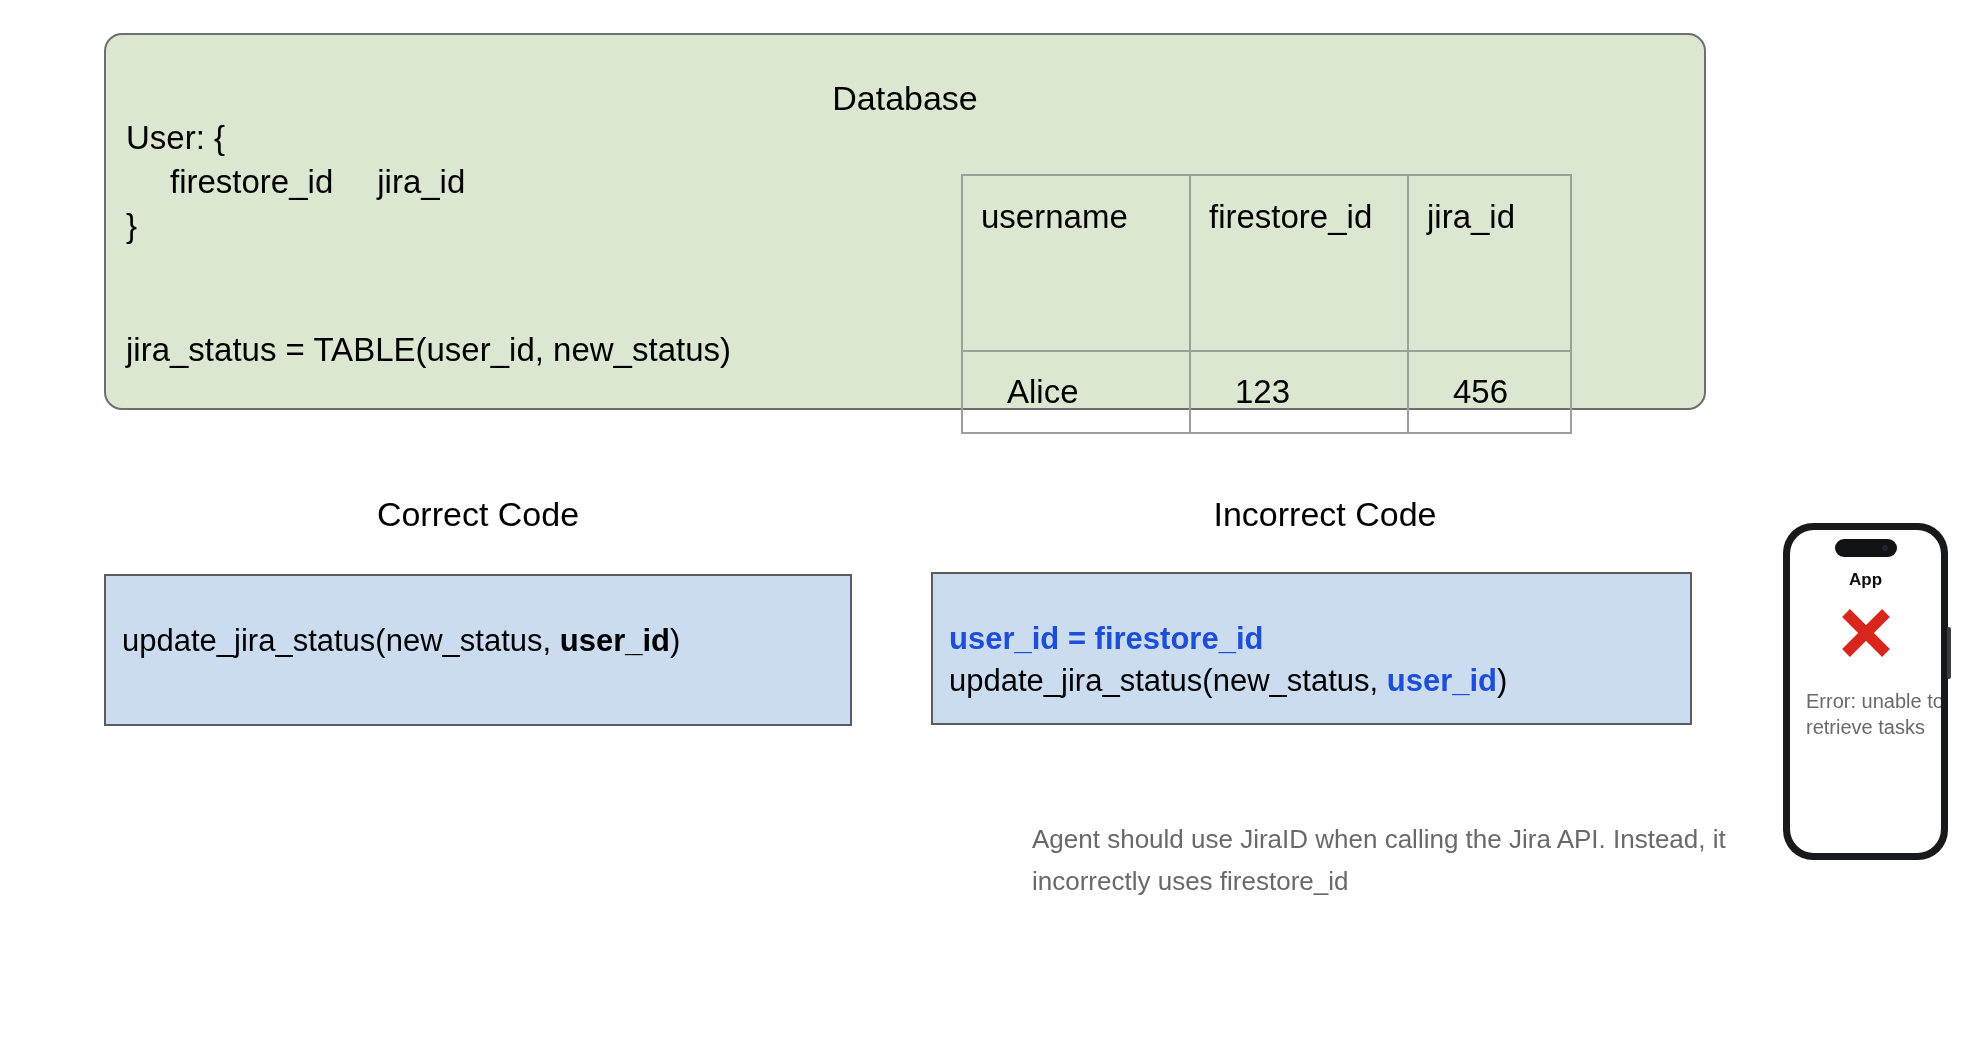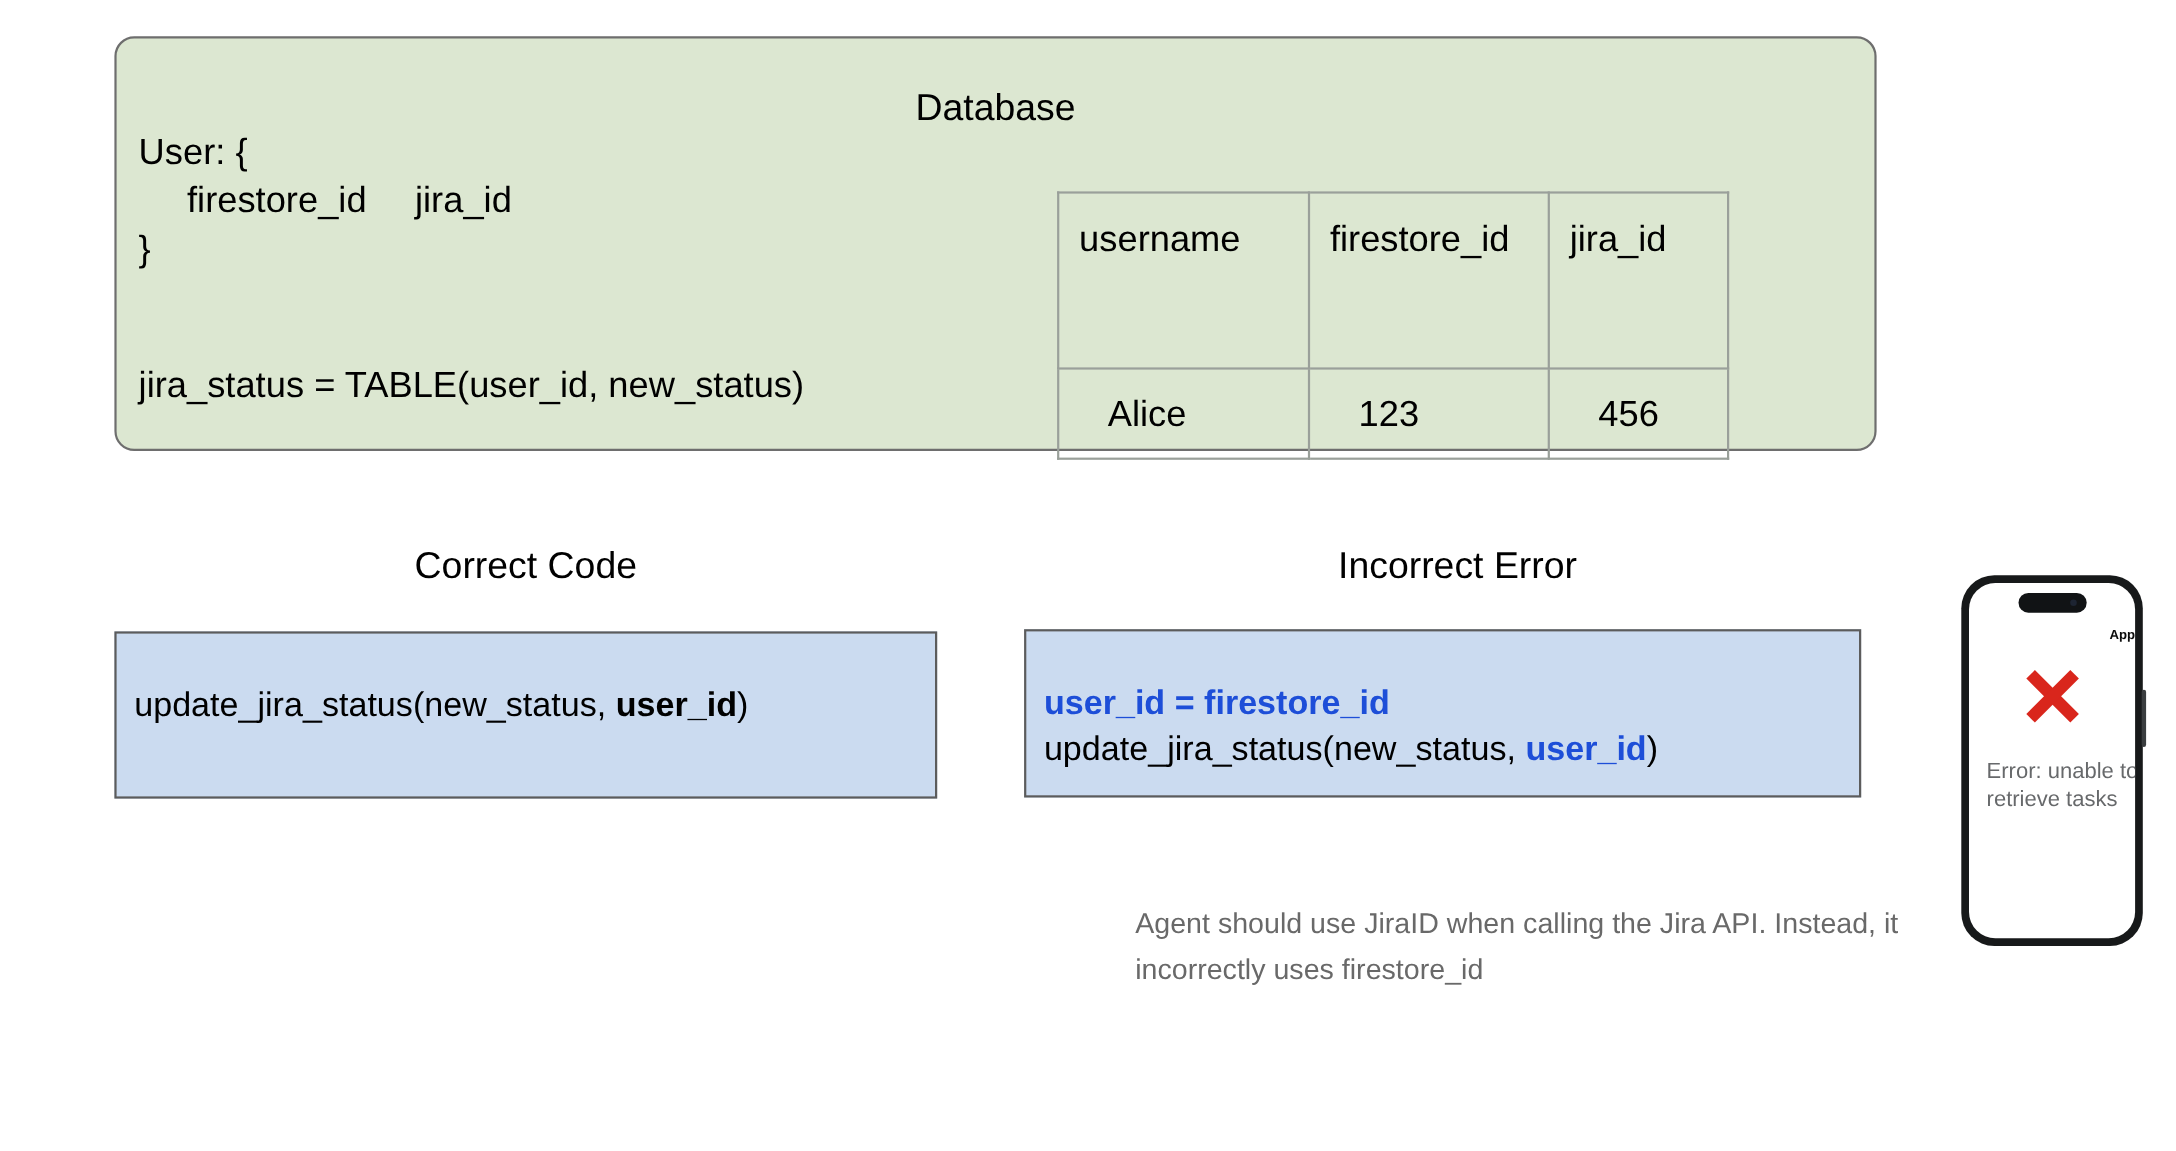--- a/index.html
+++ b/index.html
@@ -68,21 +68,21 @@
     background: transparent;
   }
   .db-table td {
     border: 2px solid #9aa09a;
     font-size: 33px;
     color: #000000;
     padding: 0 18px;
     vertical-align: middle;
     white-space: nowrap;
   }
-  .db-table tr.header-row td { height: 100px; padding-bottom: 36px; vertical-align: top; padding-top: 22px; }
+  .db-table tr.header-row td { height: 100px; padding-bottom: 52px; vertical-align: top; padding-top: 22px; }
   .db-table tr.data-row td { height: 80px; padding-left: 44px; }
   .col-username { width: 190px; }
   .col-firestore { width: 180px; }
   .col-jira { width: 125px; }
 
   
   .section-heading {
     position: absolute;
     font-size: 34px;
     line-height: 1;
@@ -174,22 +174,22 @@
     width: 6px;
     height: 6px;
     border-radius: 50%;
     background: #1d2432;
   }
   .phone-app-title {
     position: absolute;
     left: 0;
     top: 40px;
     width: 100%;
-    text-align: right;
-    font-size: 12px;
+    text-align: center;
+    font-size: 17px;
     font-weight: bold;
     color: #0d0d0d;
   }
   .phone-x-icon {
     position: absolute;
     left: 50%;
     transform: translateX(-50%);
     top: 76px;
     width: 54px;
     height: 54px;
@@ -230,21 +230,21 @@
     </tbody>
   </table>
 </div>
 
 <div class="section-heading" id="heading-correct">Correct Code</div>
 
 <div class="code-box" id="code-box-correct">
   <div class="code-text"><span class="code-line"><span>update_jira_status(new_status, </span><span class="b">user_id</span><span>)</span></span></div>
 </div>
 
-<div class="section-heading" id="heading-incorrect">Incorrect Error</div>
+<div class="section-heading" id="heading-incorrect">Incorrect Code</div>
 
 <div class="code-box" id="code-box-incorrect">
   <div class="code-text"><span class="code-line red">user_id = firestore_id</span><span class="code-line"><span>update_jira_status(new_status, </span><span class="red">user_id</span><span>)</span></span></div>
 </div>
 
 <div class="caption">Agent should use JiraID when calling the Jira API. Instead, it incorrectly uses firestore_id</div>
 
 <div class="phone">
   <div class="phone-side-button"></div>
   <div class="phone-screen">

